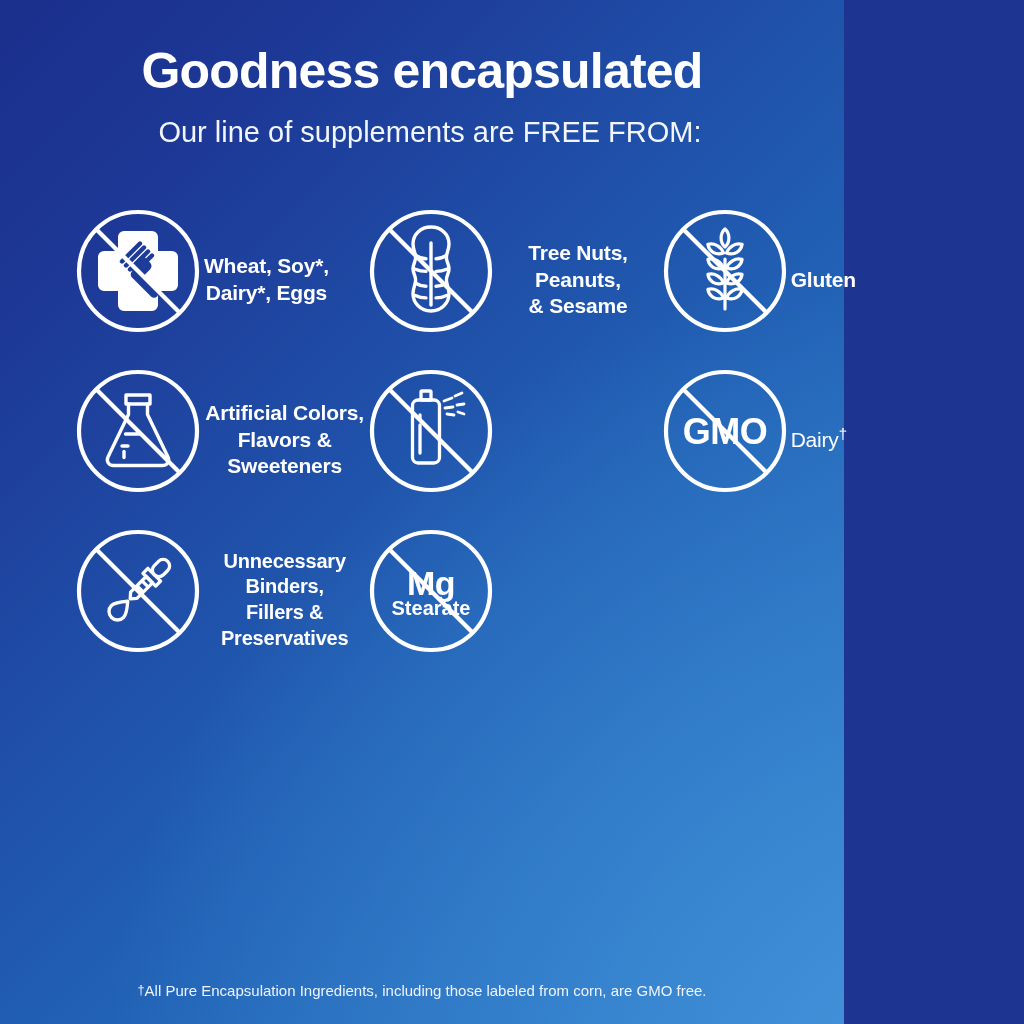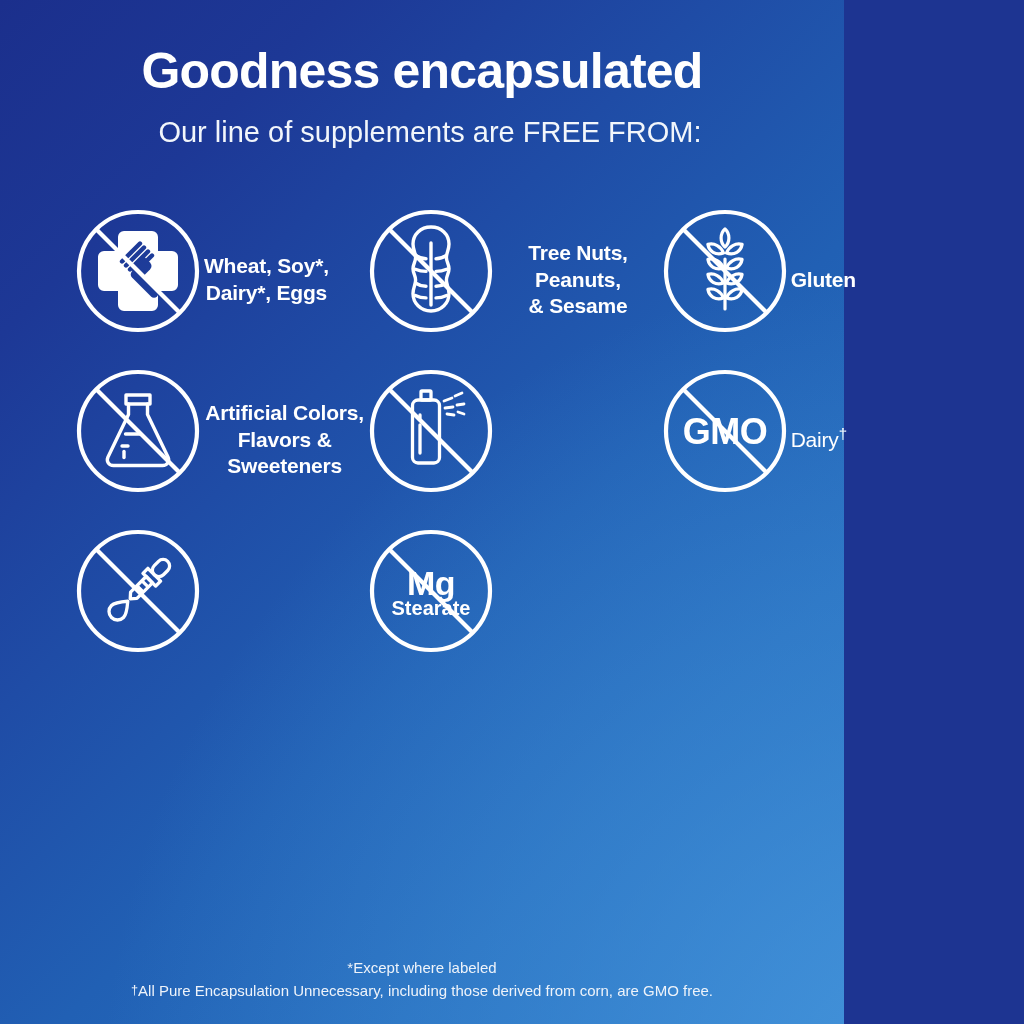--- a/index.html
+++ b/index.html
@@ -272,34 +272,35 @@
             <rect x="59.5" y="24" width="13" height="19" rx="6.5"></rect>
             <path d="M57 43h18v7H57z"></path>
             <path d="M61.5 50h9v22l-4.5 5-4.5-5z"></path>
             <path d="M66 80.5 c6 7 8.5 10.5 8.5 14.5 a8.5 8.5 0 0 1 -17 0 c0-4 2.5-7.5 8.5-14.5z"></path>
             <line x1="63.5" y1="56" x2="68.5" y2="56"></line>
             <line x1="63.5" y1="63" x2="68.5" y2="63"></line>
           </g>
           <line x1="24" y1="24" x2="108" y2="108" stroke="#ffffff" stroke-width="4.2"></line>
         </svg>
       </div>
+      <div class="cell-label">Unnecessary Binders,
+Fillers &amp; Preservatives</div>
     </div>
 
     <div class="cell r3">
       <div class="badge">
         <svg viewBox="0 0 132 132" aria-hidden="true">
           <circle cx="66" cy="66" r="59" fill="none" stroke="#ffffff" stroke-width="4.2"></circle>
           <text class="ico-text" x="66" y="58" text-anchor="middle" dominant-baseline="central" font-size="34" font-weight="bold" letter-spacing="-0.5">Mg</text>
           <text class="ico-text" x="66" y="83" text-anchor="middle" dominant-baseline="central" font-size="20" font-weight="bold">Stearate</text>
           <line x1="24" y1="24" x2="108" y2="108" stroke="#ffffff" stroke-width="4.2"></line>
         </svg>
       </div>
     </div>
 
 
   </div>
 
   <div class="footnotes">
-    <p class="footnote">*Except where labeled</p>
-    <p class="footnote"><sup>†</sup><span>All Pure Encapsulation Unnecessary, including those derived from corn, are GMO free.</span></p>
+    <p class="footnote"><sup>†</sup><span>All Pure Encapsulation Ingredients, including those labeled from corn, are GMO free.</span></p>
   </div>
 
 </div>
 
 </body></html>

